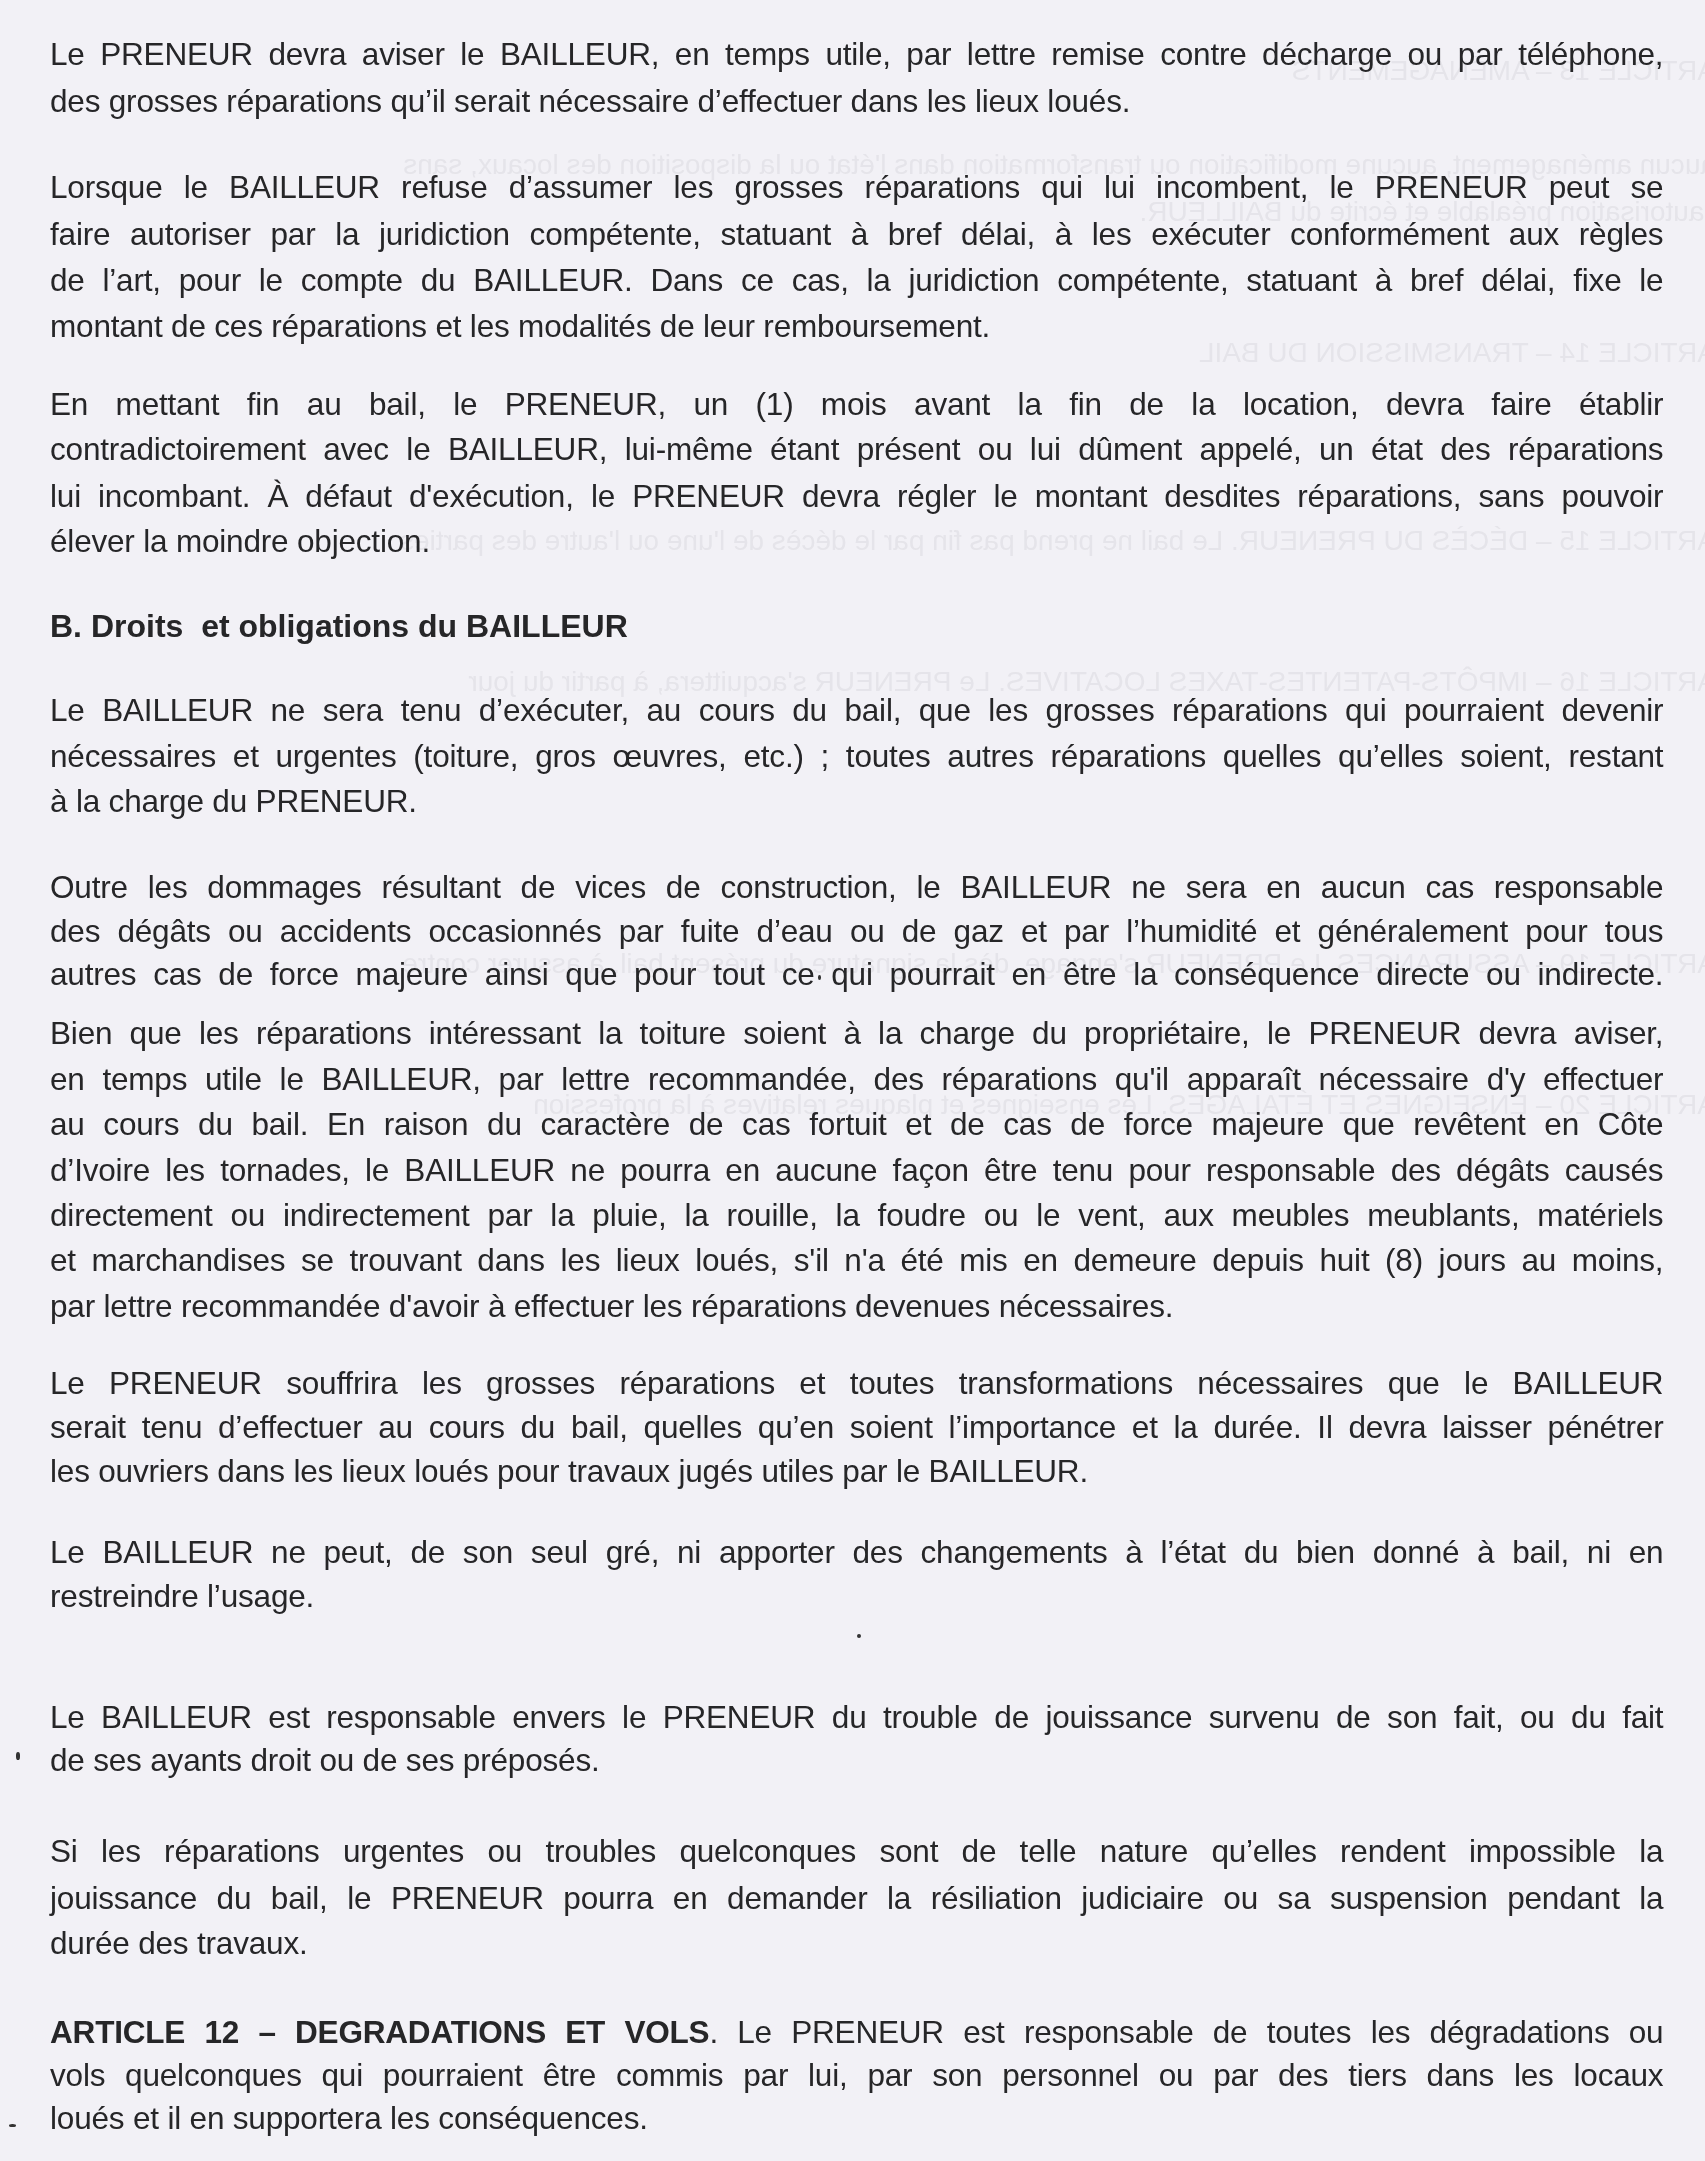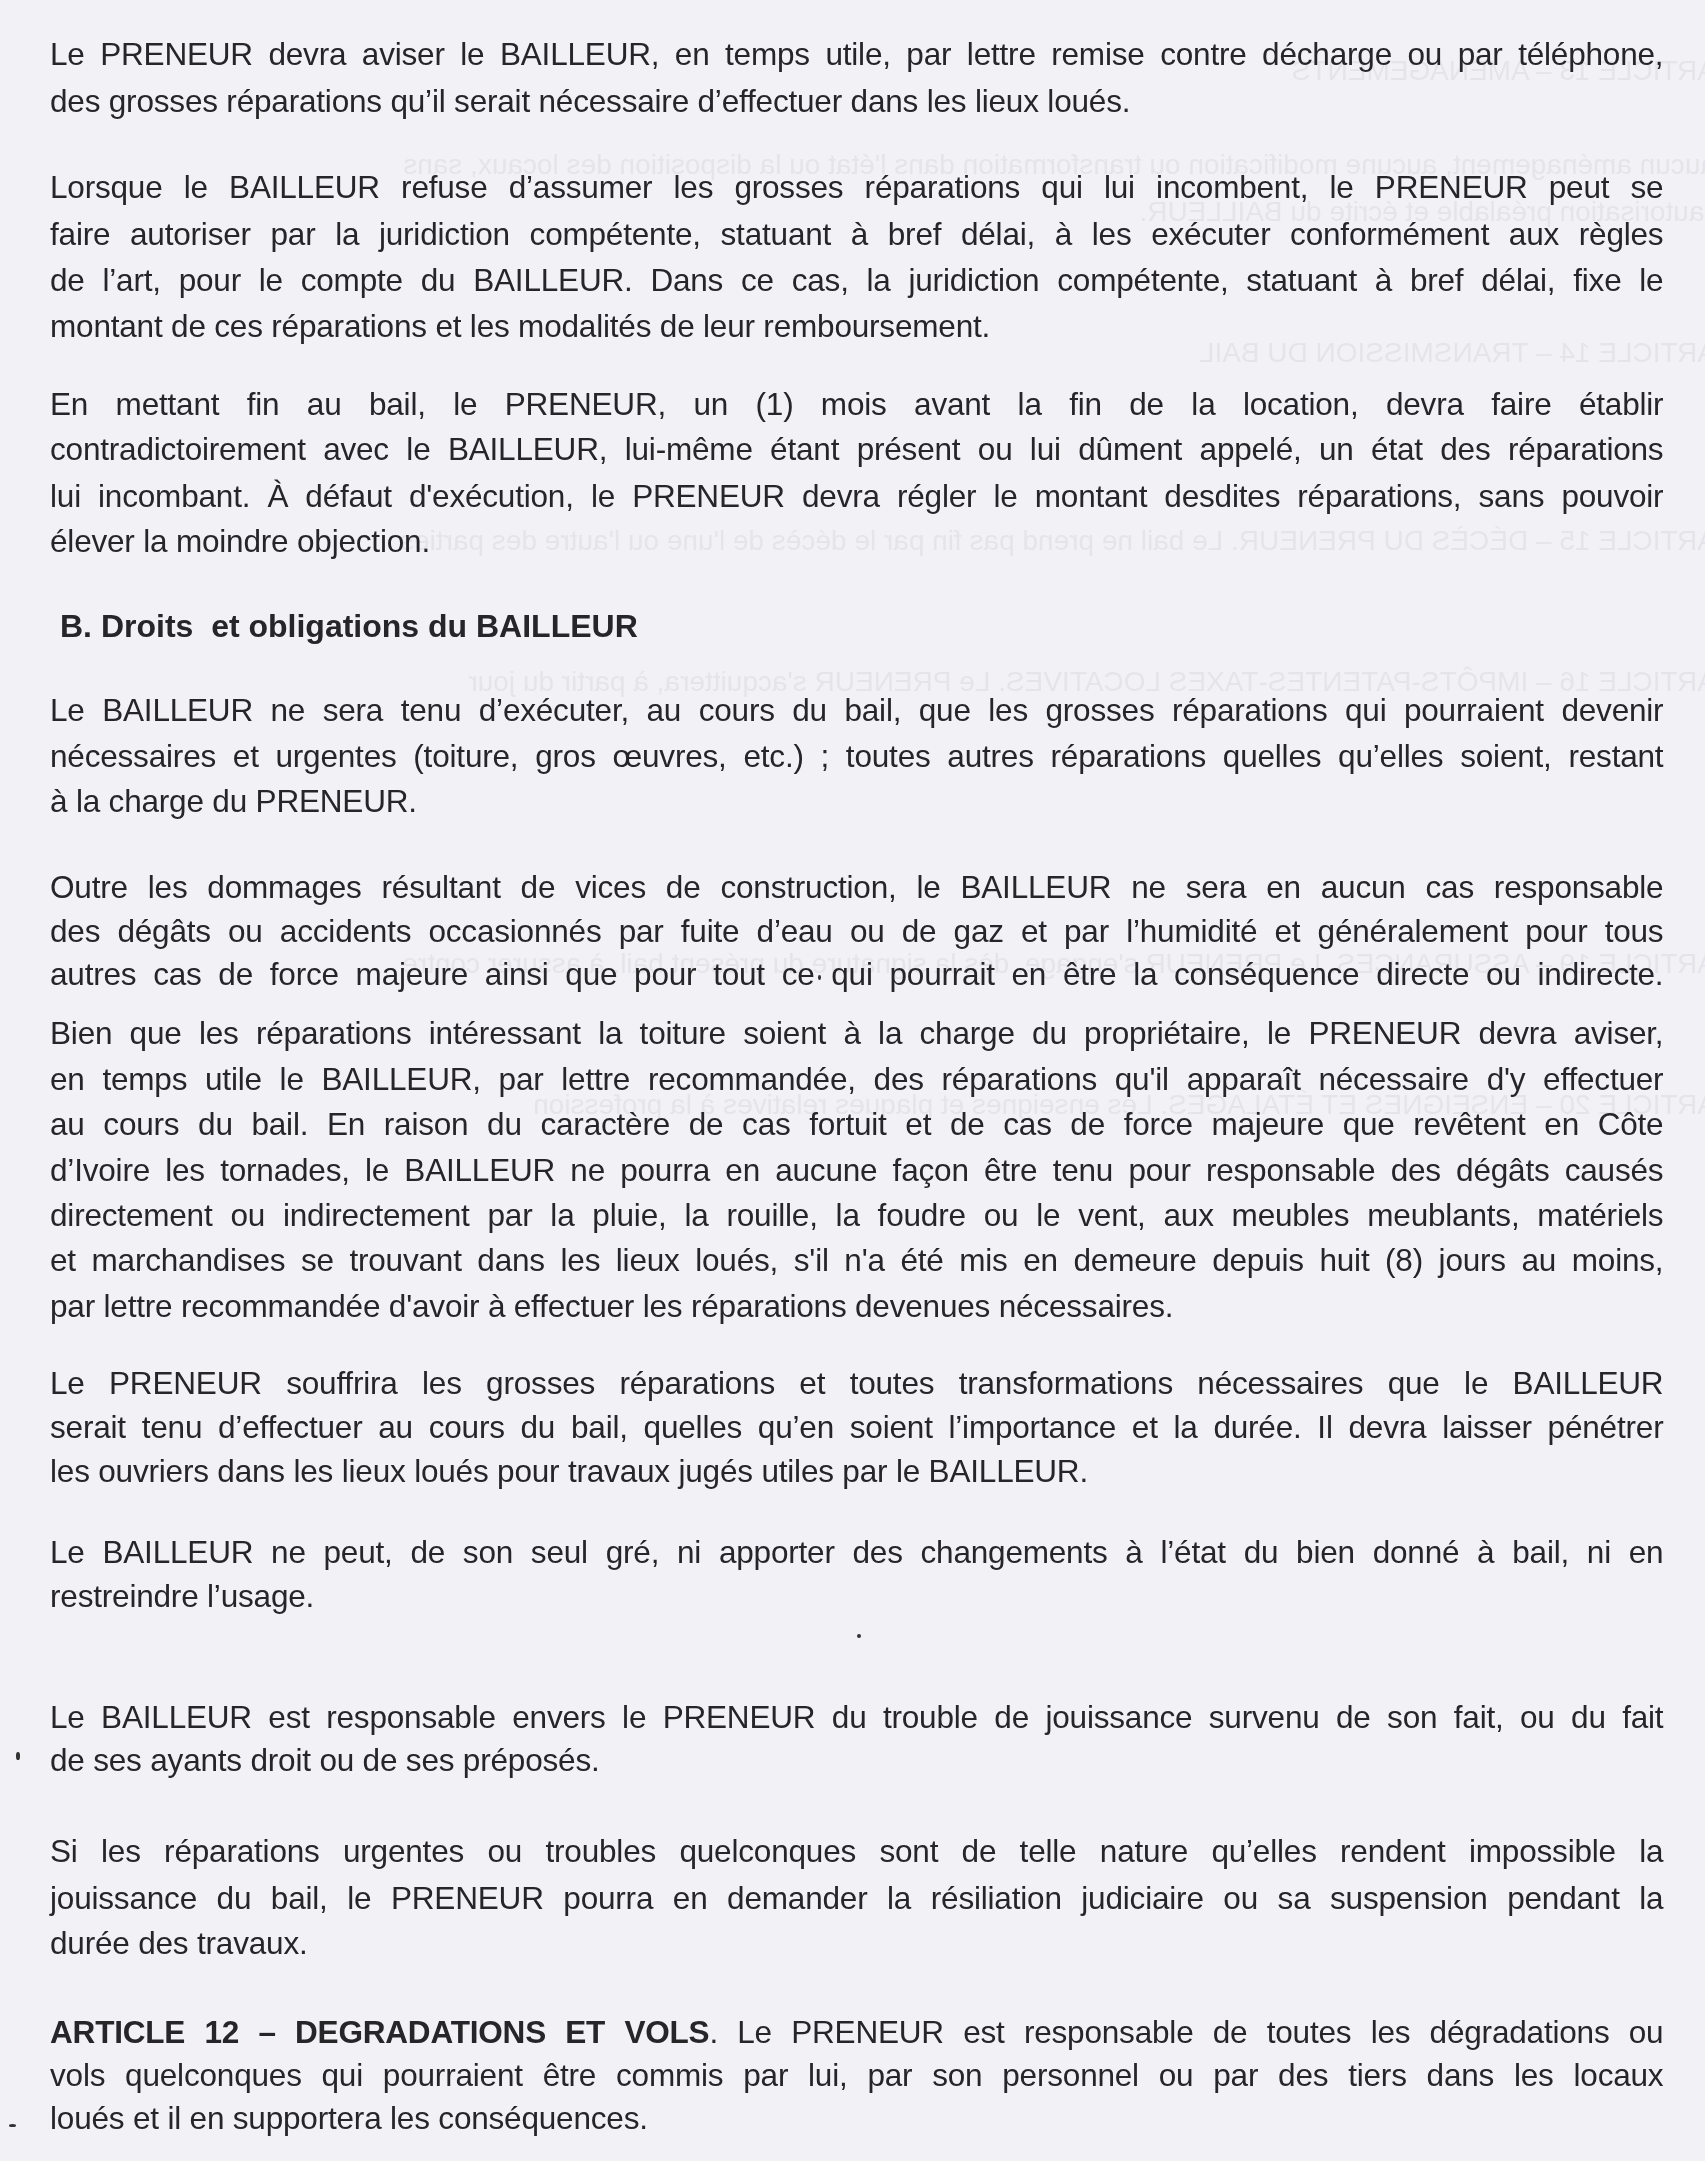--- a/index.html
+++ b/index.html
@@ -50,21 +50,21 @@
       transform-origin: 0 0;
     }
     .line.last {
       text-align-last: left;
     }
     .bold {
       font-weight: bold;
     }
     .heading {
       position: absolute;
-      left: 60px;
+      left: 50px;
       font-size: 32px;
       font-weight: bold;
       line-height: 38px;
       white-space: pre;
     }
     .speck {
       position: absolute;
       background: #333;
       border-radius: 50%;
     }

